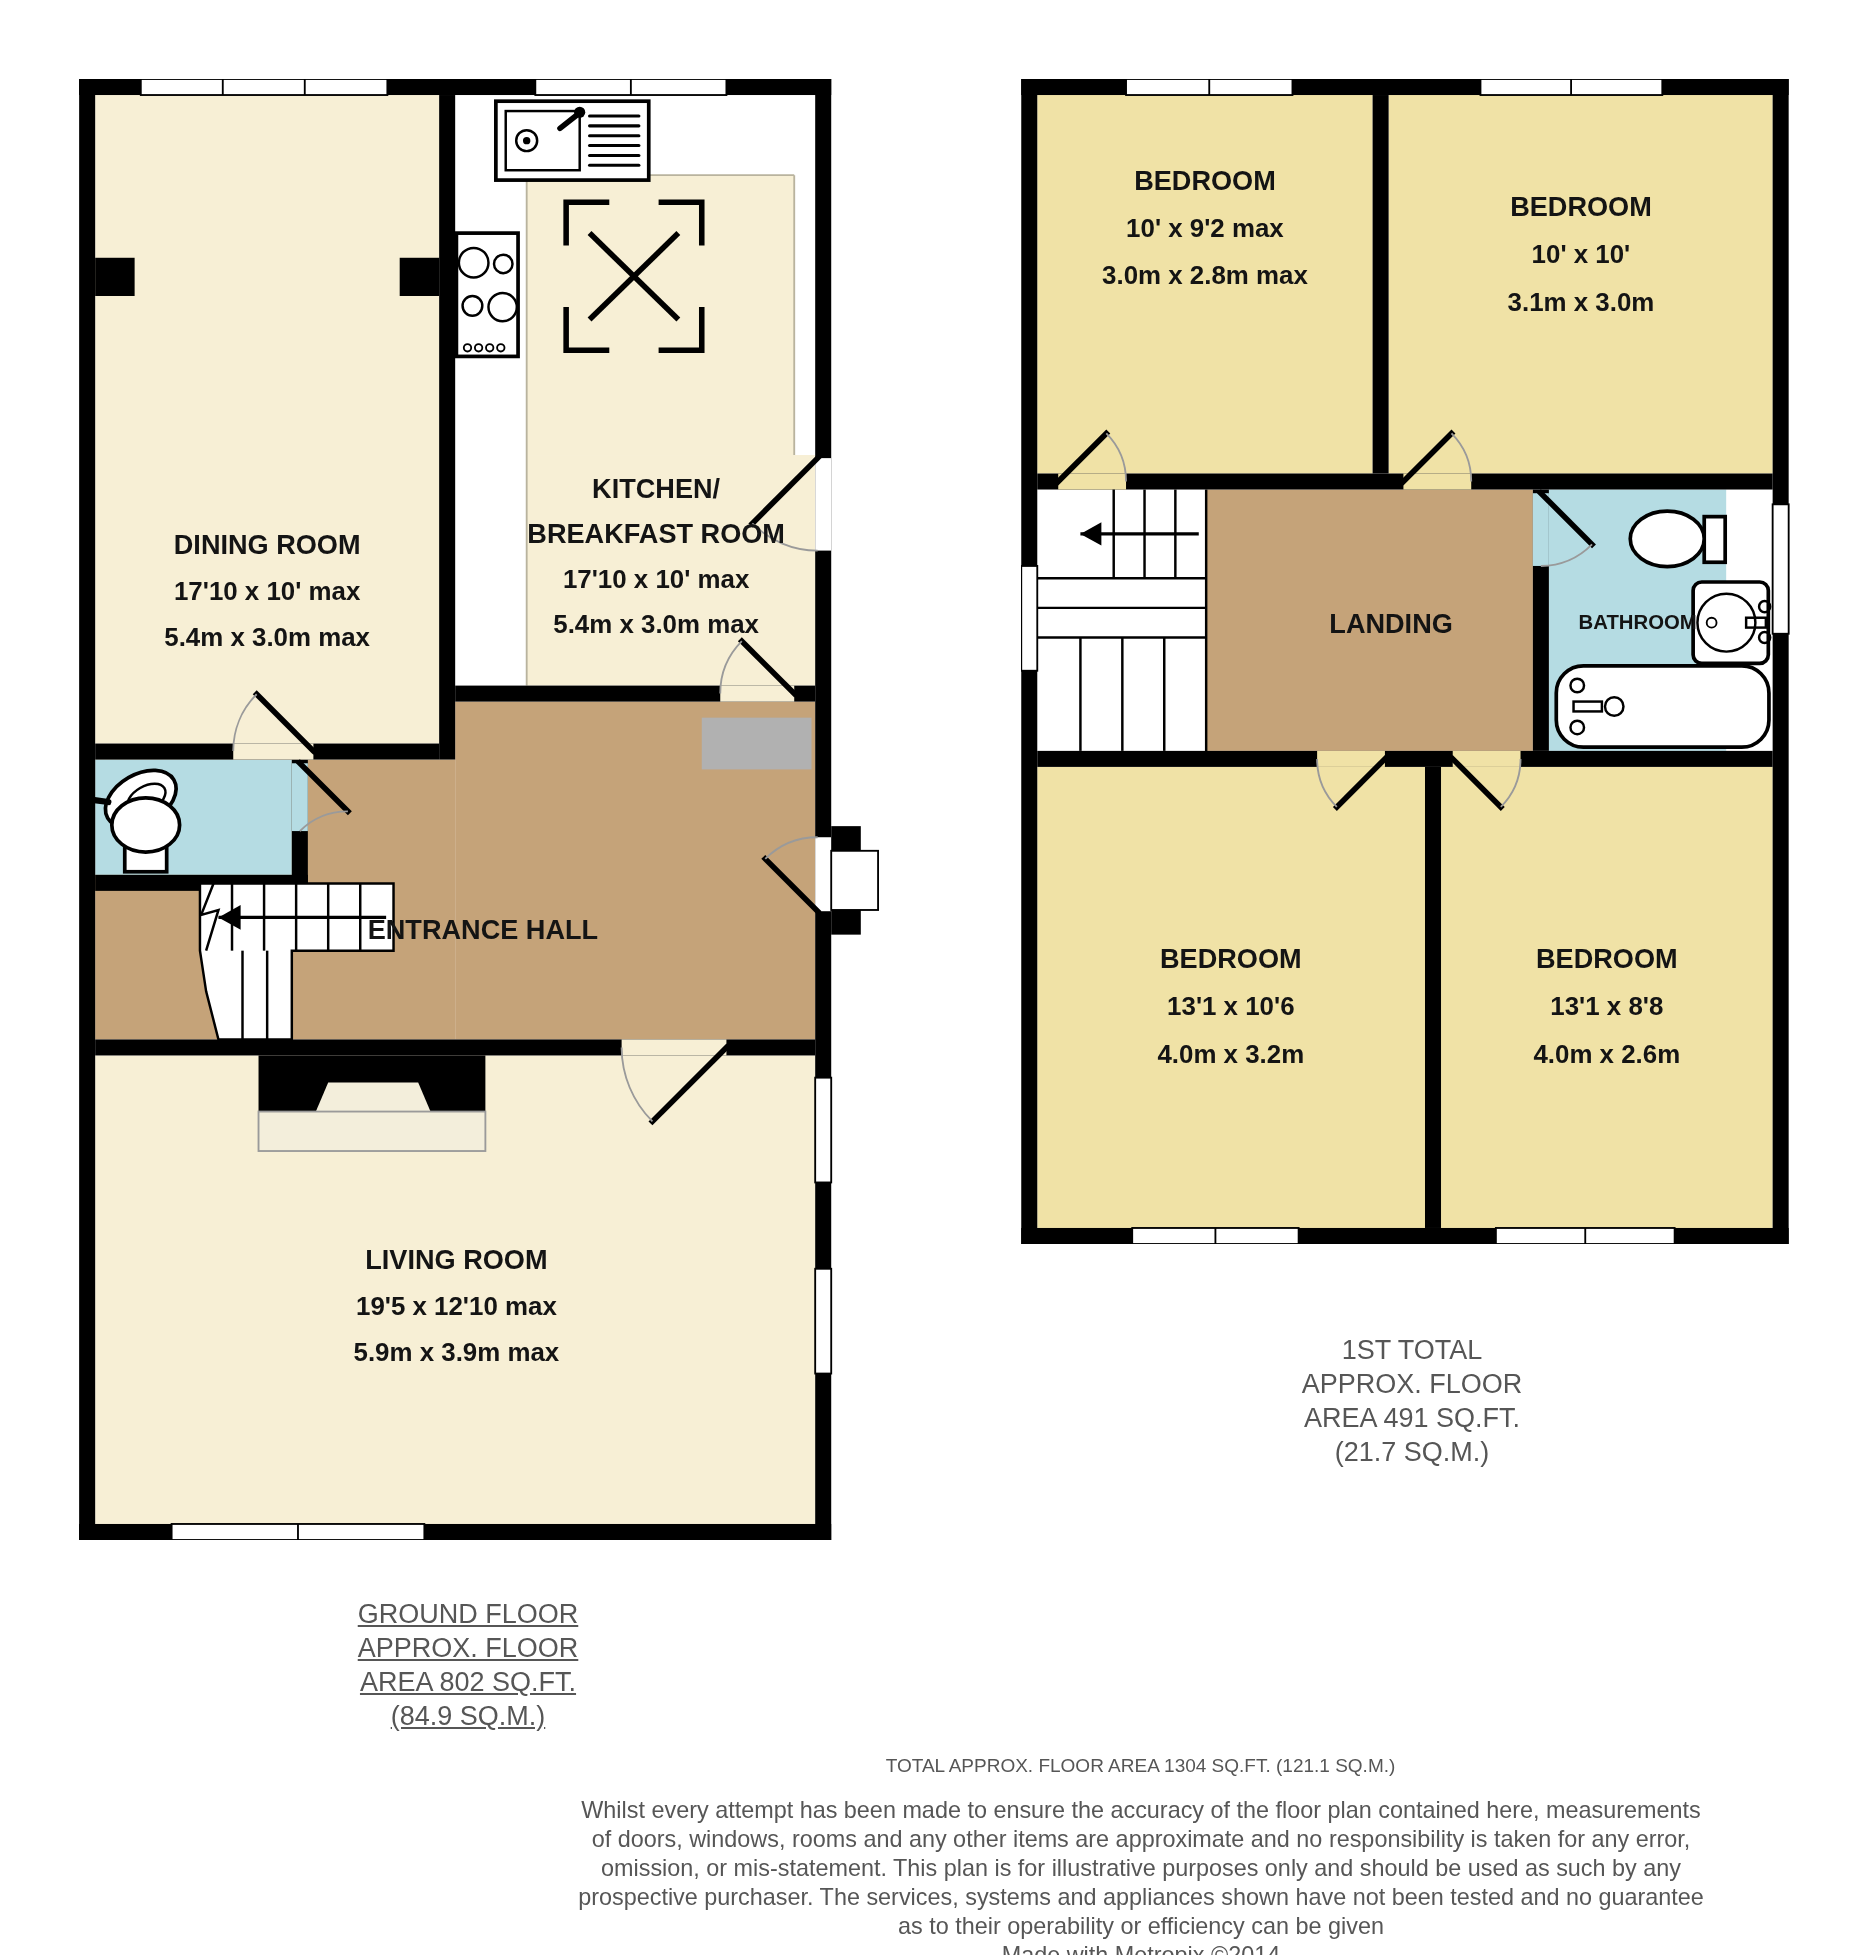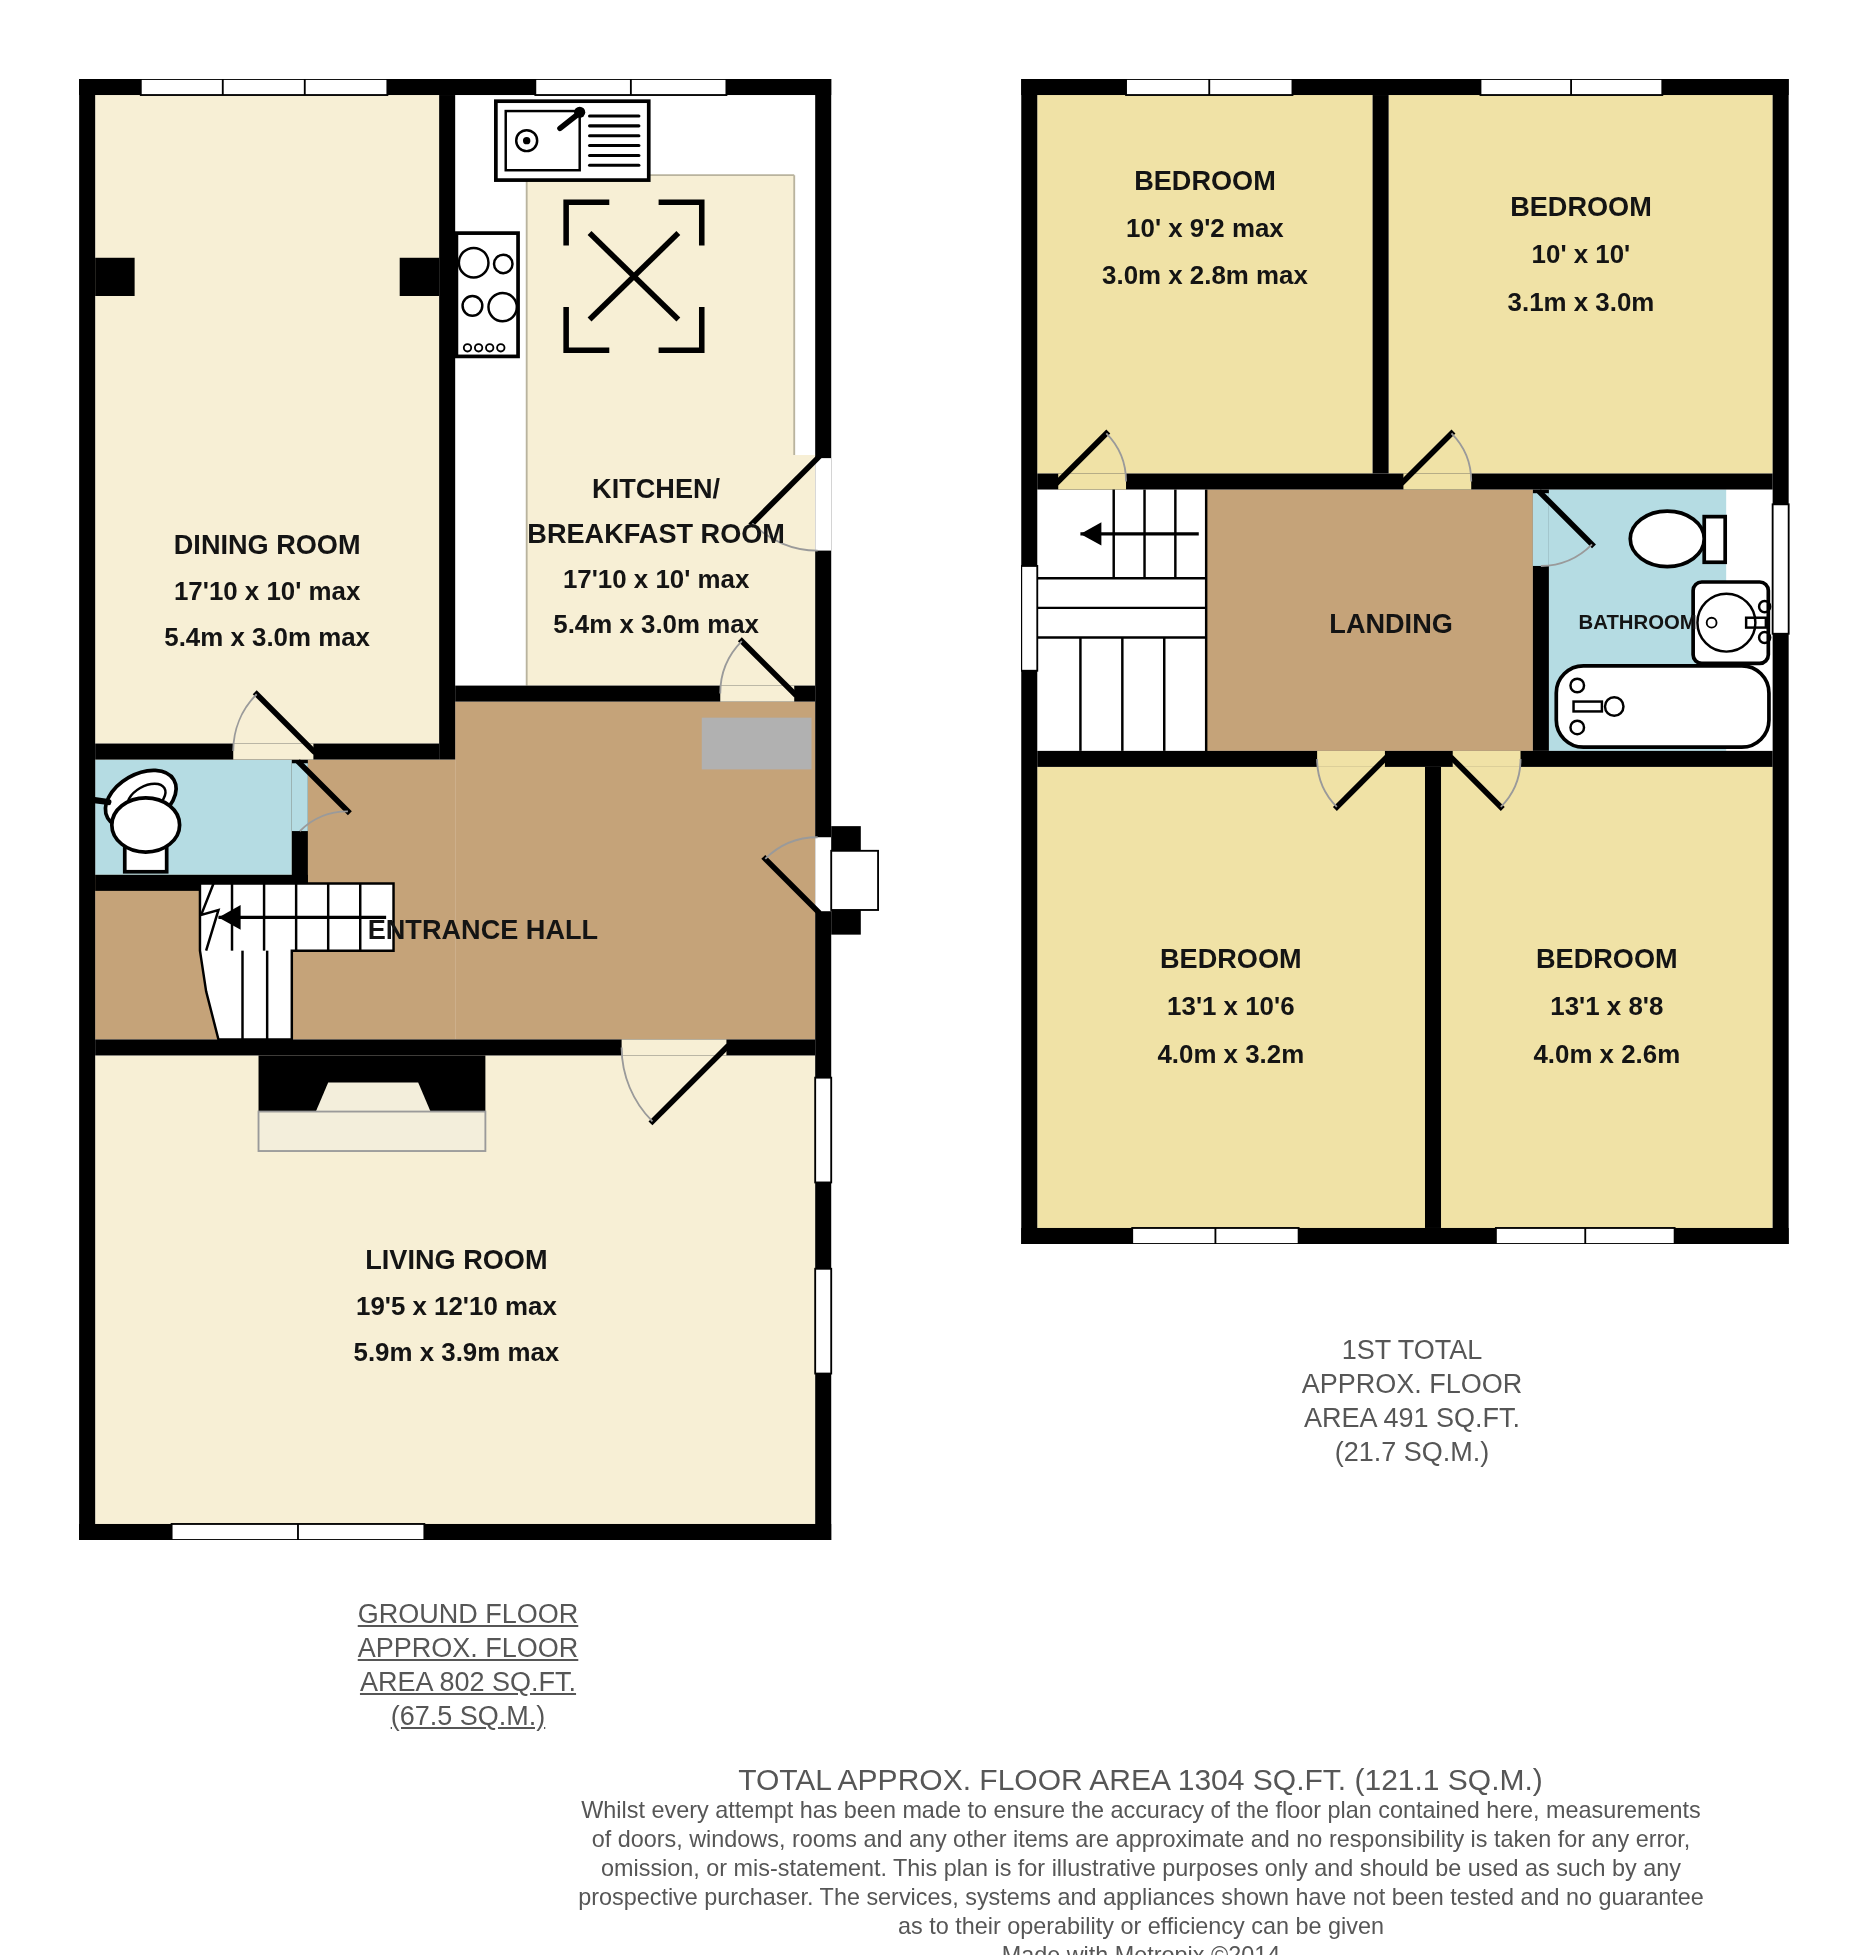--- a/index.html
+++ b/index.html
@@ -19,21 +19,21 @@
   .fixline{fill:none;stroke:#000;stroke-width:4;}
   .leaf{stroke:#000;stroke-width:9;stroke-linecap:square;}
   .arc{fill:none;stroke:#9a9a9a;stroke-width:3;}
   .tread{stroke:#000;stroke-width:4;}
   .stairline{stroke:#000;stroke-width:5;}
   .counterline{stroke:#b9b39e;stroke-width:3;}
   .caption{position:absolute;color:#565656;font-size:27px;line-height:34px;text-align:center;}
   #gf-caption{left:203px;top:1597px;width:530px;text-decoration:underline;}
   #ff-caption{left:1147px;top:1333px;width:530px;}
   #total-line{position:absolute;left:524px;top:1755px;width:1233px;text-align:center;
-              font-size:30px;color:#565656;margin-top:8px;}
+              font-size:19px;color:#565656;}
   #disclaimer{position:absolute;left:322px;top:1796px;width:1638px;text-align:center;
               font-size:23.4px;line-height:29px;color:#565656;}
 </style>
 </head>
 <body>
 
 <div class="page">
 
   <svg id="gf" class="plan" width="814" height="1461" viewBox="0 0 1320 2370">
 
@@ -349,21 +349,21 @@
       <text class="room-name" x="950" y="1442">BEDROOM</text>
       <text class="room-dim" x="950" y="1519">13'1 x 8'8</text>
       <text class="room-dim" x="950" y="1596">4.0m x 2.6m</text>
     </g>
   </svg>
 
   <div class="caption" id="gf-caption">
     <div>GROUND FLOOR</div>
     <div>APPROX. FLOOR</div>
     <div>AREA 802 SQ.FT.</div>
-    <div>(67.5 SQ.M.)</div>
+    <div>(84.9 SQ.M.)</div>
   </div>
 
   <div class="caption" id="ff-caption">
     <div>1ST TOTAL</div>
     <div>APPROX. FLOOR</div>
     <div>AREA 491 SQ.FT.</div>
     <div>(21.7 SQ.M.)</div>
   </div>
 
   <div id="total-line">TOTAL APPROX. FLOOR AREA 1304 SQ.FT. (121.1 SQ.M.)</div>

